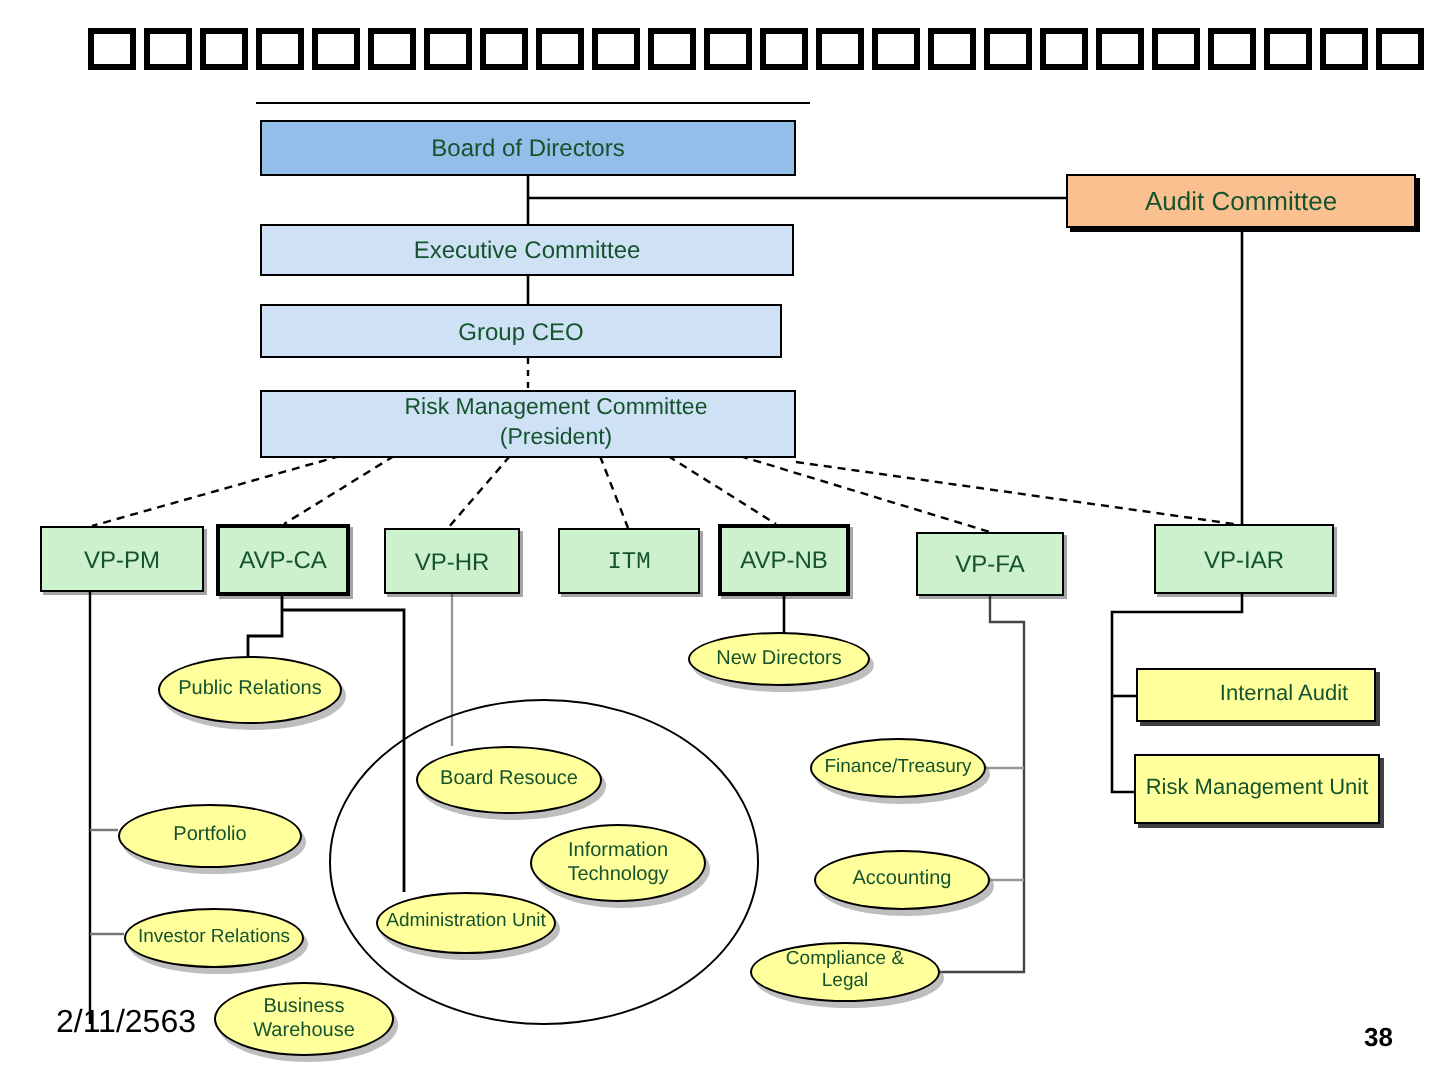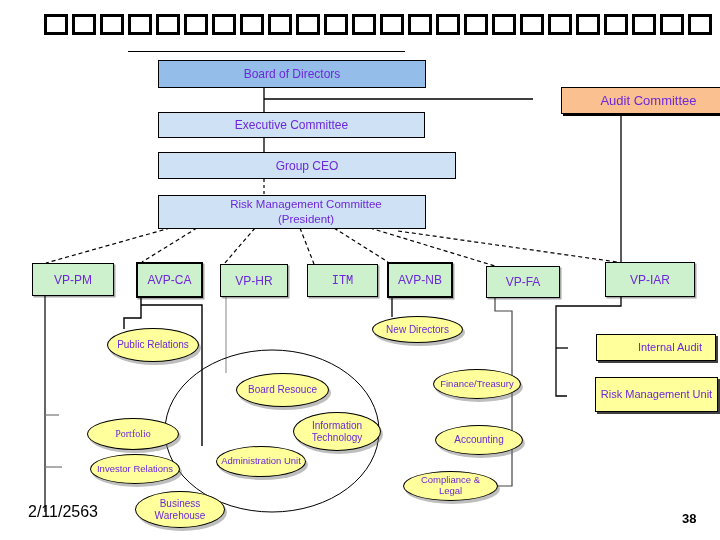--- a/index.html
+++ b/index.html
@@ -2,21 +2,21 @@
 <html><head>
 <meta charset="utf-8">
 <style>
   html,body{margin:0;padding:0;}
   body{font-family:"Liberation Sans", sans-serif; background:#fff;}
   #slide{position:relative;width:720px;height:540px;background:#fff;overflow:hidden;}
 
   #lines{position:absolute;left:0;top:0;z-index:1;}
 
   .node{position:absolute;z-index:2;display:flex;align-items:center;justify-content:center;
-        text-align:center;color:#6d28d9;box-sizing:border-box;margin-left:28px;}
+        text-align:center;color:#14532d;box-sizing:border-box;}
 
   .bluebox{background:#cfe1f5;border:1.5px solid #000;font-size:12px;}
   .board{background:#94bde9;}
   .audit{background:#fac090;border:1.5px solid #000;box-shadow:2px 2px 0 #000;font-size:13px;}
   .rmc{flex-direction:column;line-height:1.3;font-size:11.5px;}
 
   .green{background:#cdf0cd;border:1.5px solid #000;font-size:12px;
          box-shadow:1.5px 1.5px 0 rgba(0,0,0,0.35);}
   .green.bold{border-width:2.5px;}
 
@@ -106,41 +106,41 @@
       <span class="tofu"></span>
     </div>
   <div id="title-underline"></div>
 
   <div class="node bluebox board" style="left:130px;top:60px;width:268px;height:28px;">Board of Directors</div>
 
   <div class="node audit" style="left:533px;top:87px;width:175px;height:27px;text-align:right;">Audit Committee</div>
 
   <div class="node bluebox" style="left:130px;top:112px;width:267px;height:26px;">Executive Committee</div>
 
-  <div class="node bluebox" style="left:130px;top:152px;width:298px;height:27px;">Group CEO</div>
+  <div class="node bluebox" style="left:130px;top:152px;width:261px;height:27px;">Group CEO</div>
 
   <div class="node bluebox rmc" style="left:130px;top:195px;width:268px;height:34px;padding-left:28px;">
     <span>Risk Management Committee</span>
     <span>(President)</span>
   </div>
 
-  <div class="node green" style="left:4px;top:263px;width:82px;height:33px;">VP-PM</div>
+  <div class="node green" style="left:20px;top:263px;width:82px;height:33px;">VP-PM</div>
   <div class="node green bold" style="left:108px;top:262px;width:67px;height:36px;">AVP-CA</div>
   <div class="node green" style="left:192px;top:264px;width:68px;height:33px;">VP-HR</div>
   <div class="node green" style="left:279px;top:264px;width:71px;height:33px;font-family:Liberation Mono, monospace;">ITM</div>
   <div class="node green bold" style="left:359px;top:262px;width:66px;height:36px;">AVP-NB</div>
   <div class="node green" style="left:458px;top:266px;width:74px;height:32px;">VP-FA</div>
   <div class="node green" style="left:577px;top:262px;width:90px;height:35px;">VP-IAR</div>
 
   <div class="node ellipse" style="left:79px;top:328px;width:92px;height:34px;">Public Relations</div>
   <div class="node ellipse" style="left:344px;top:316px;width:91px;height:27px;">New Directors</div>
   <div class="node ellipse" style="left:208px;top:373px;width:93px;height:34px;">Board Resouce</div>
   <div class="node ellipse" style="left:265px;top:412px;width:88px;height:39px;">Information Technology</div>
   <div class="node ellipse" style="left:188px;top:446px;width:90px;height:31px;font-size:9.5px;">Administration Unit</div>
-  <div class="node ellipse" style="left:59px;top:418px;width:92px;height:32px;font-family:Liberation Serif, serif;">Portfolio</div>
+  <div class="node ellipse" style="left:59px;top:402px;width:92px;height:32px;">Portfolio</div>
   <div class="node ellipse" style="left:62px;top:454px;width:90px;height:30px;font-size:9.5px;">Investor Relations</div>
   <div class="node ellipse" style="left:107px;top:491px;width:90px;height:37px;">Business Warehouse</div>
   <div class="node ellipse" style="left:405px;top:369px;width:88px;height:30px;font-size:9.5px;">Finance/Treasury</div>
   <div class="node ellipse" style="left:407px;top:425px;width:88px;height:30px;">Accounting</div>
   <div class="node ellipse" style="left:375px;top:471px;width:95px;height:30px;font-size:9.5px;">Compliance &amp; Legal</div>
 
   <div class="node ybox" style="left:568px;top:334px;width:120px;height:27px;padding-left:28px;">Internal Audit</div>
   <div class="node ybox" style="left:567px;top:377px;width:123px;height:35px;">Risk Management Unit</div>
 
   <div class="footer-date">2/11/2563</div>

